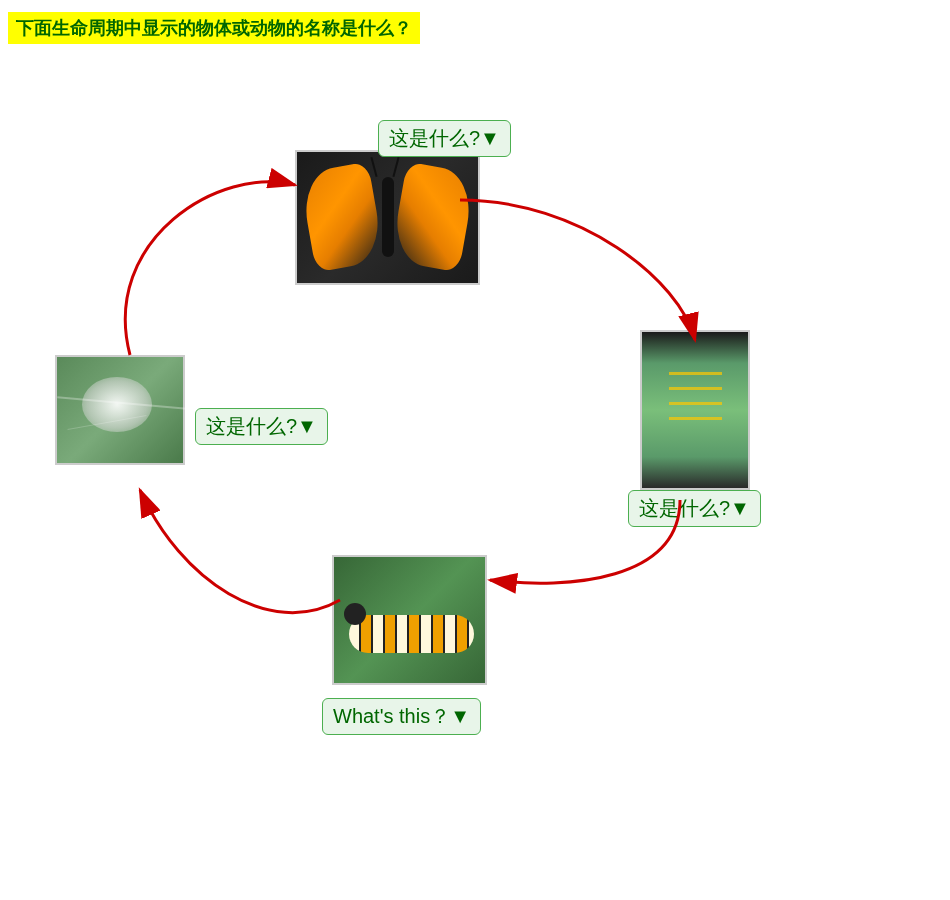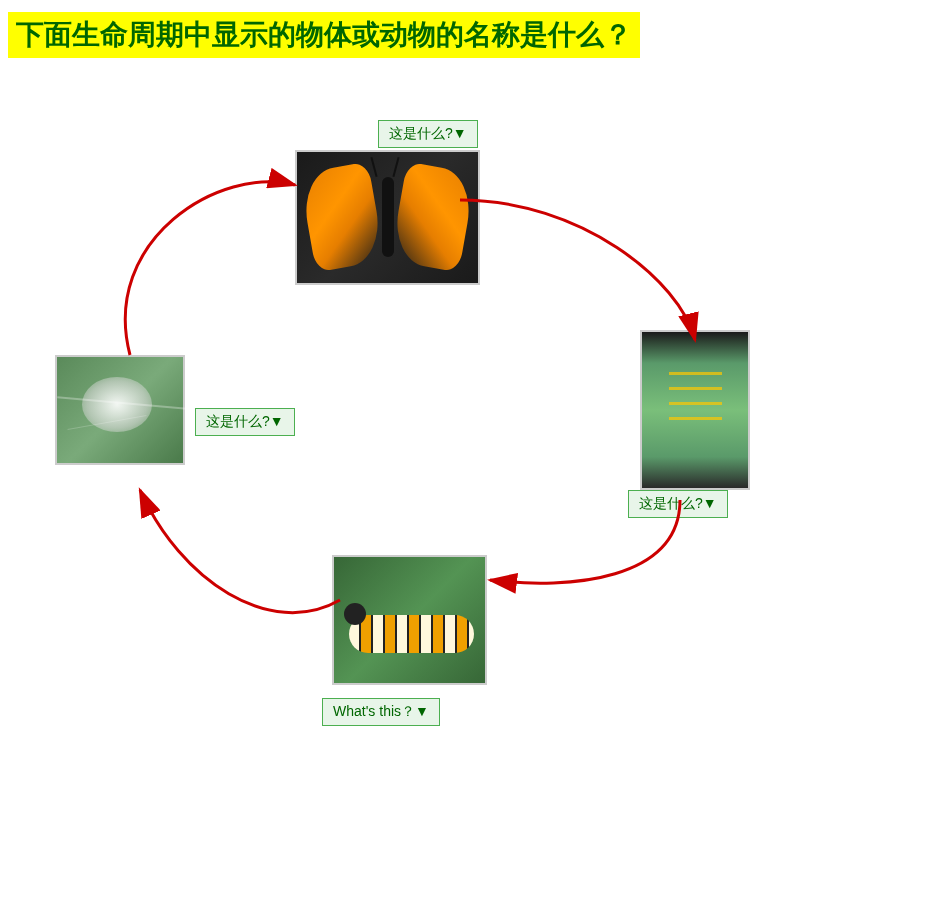--- a/index.html
+++ b/index.html
@@ -11,39 +11,39 @@
       position: relative;
       overflow: hidden;
     }
 
     #question-title {
       position: absolute;
       top: 12px;
       left: 8px;
       background: yellow;
       color: #006600;
-      font-size: 28px;
+      font-size: 18px;
       font-weight: bold;
       padding: 4px 8px;
     }
 
     .stage-image {
       position: absolute;
       border: 2px solid #ccc;
     }
 
     .stage-label {
       position: absolute;
       background: #e8f5e9;
       border: 1px solid #4caf50;
       color: #006600;
-      font-size: 14px;
+      font-size: 20px;
       padding: 4px 10px;
       cursor: pointer;
-      border-radius: 0;
+      border-radius: 6px;
     }
 
     
     #butterfly-img {
       top: 150px;
       left: 295px;
       width: 185px;
       height: 135px;
       background: #222;
     }

